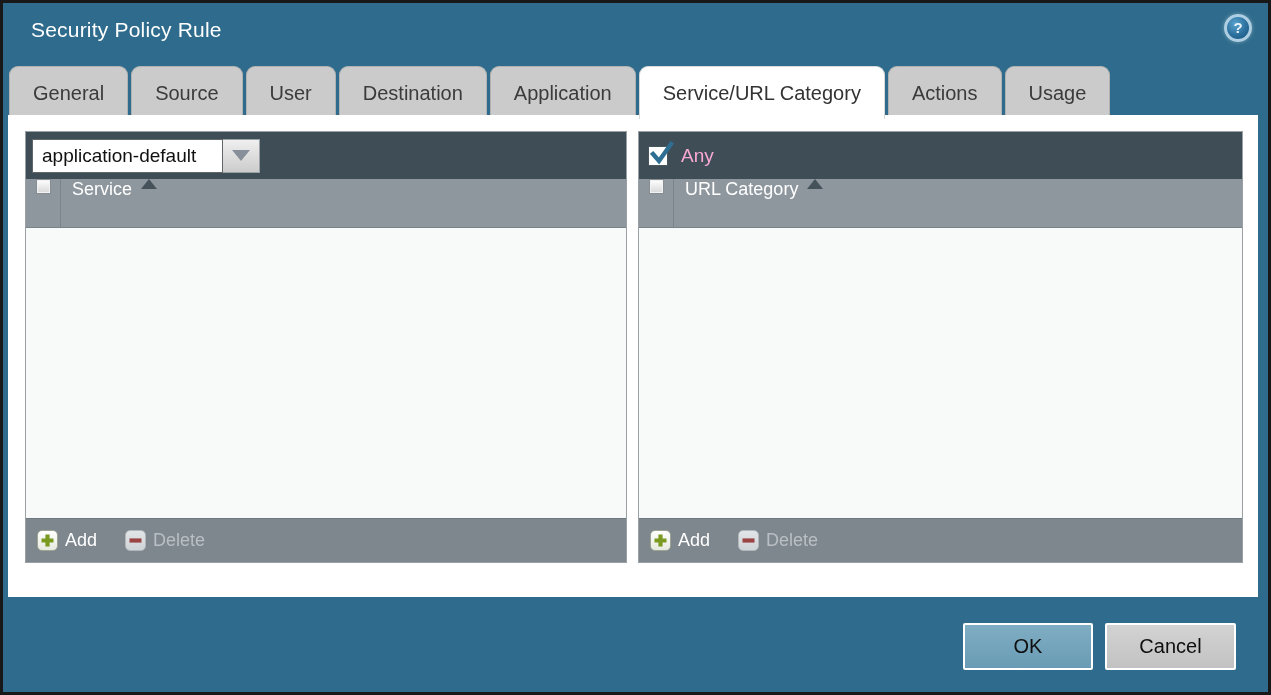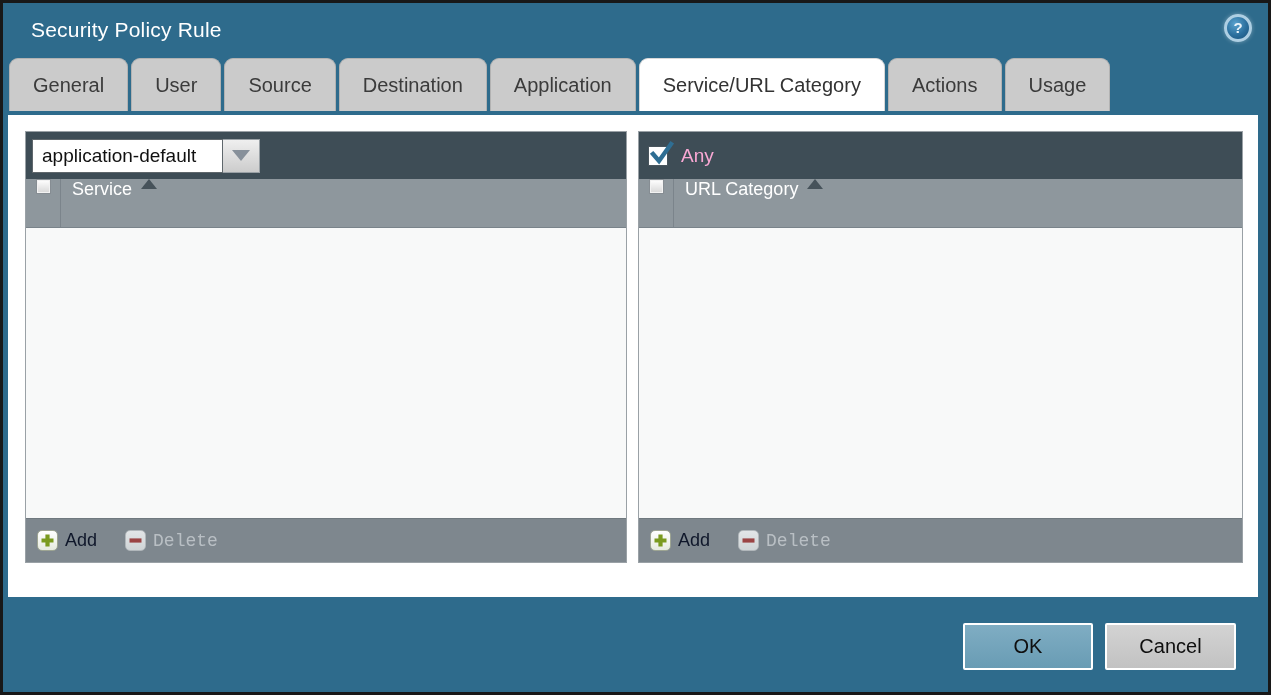--- a/index.html
+++ b/index.html
@@ -23,21 +23,21 @@
     background:radial-gradient(circle at 38% 32%, #5aa3cf 0%, #2b6f9d 55%, #174f79 100%);
     border:3px solid #aecfe3;
     box-shadow:0 0 4px rgba(255,255,255,0.35);
     color:#eaf4fa; font-size:15px; font-weight:bold;
     text-align:center; line-height:22px;
     cursor:pointer;
   }
 
   
   .tabs {
-    position:absolute; left:6px; top:55px;
+    position:absolute; left:6px; top:63px;
     display:flex; gap:3px; align-items:flex-end;
   }
   .tab {
     background:#cbcbcb;
     border:1px solid #b2b2b2; border-bottom:none;
     border-radius:9px 9px 0 0;
     height:53px; line-height:52px;
     padding:0 23px;
     font-size:20px; color:#3b3b3b;
     white-space:nowrap; cursor:pointer;
@@ -143,22 +143,22 @@
     display:flex; align-items:center; justify-content:center; flex:none;
   }
   .mini-icon.plus {
     background:linear-gradient(#ffffff,#e6eadf);
     border:1px solid #9ea593;
   }
   .mini-icon.minus {
     background:linear-gradient(#e2e5e7,#cfd4d6);
     border:1px solid #b1b7bb;
   }
-  .add-label { color:#0f172a; font-size:18px; }
-  .delete-label { color:#b9bfc4; font-size:18px;font-family:Liberation Mono, monospace; }
+  .add-label { color:#ffffff; font-size:18px; }
+  .delete-label { color:#b9bfc4; font-size:18px; }
 
   
   .ok-button, .cancel-button {
     position:absolute; top:620px; height:47px;
     border:2px solid #ffffff; border-radius:2px;
     font-family:inherit; font-size:20px; color:#0f0f0f;
     text-align:center; cursor:pointer;
   }
   .ok-button {
     left:960px; width:130px;
@@ -170,22 +170,22 @@
   }
 </style>
 </head>
 <body>
 
 <div class="dialog-title">Security Policy Rule</div>
 <div class="help-icon">?</div>
 
 <div class="tabs">
   <div class="tab">General</div>
+  <div class="tab">Source</div>
   <div class="tab">User</div>
-  <div class="tab">Source</div>
   <div class="tab">Destination</div>
   <div class="tab">Application</div>
   <div class="tab active">Service/URL Category</div>
   <div class="tab">Actions</div>
   <div class="tab">Usage</div>
 </div>
 
 <div class="content">
 
   <div class="panel panel-left">

